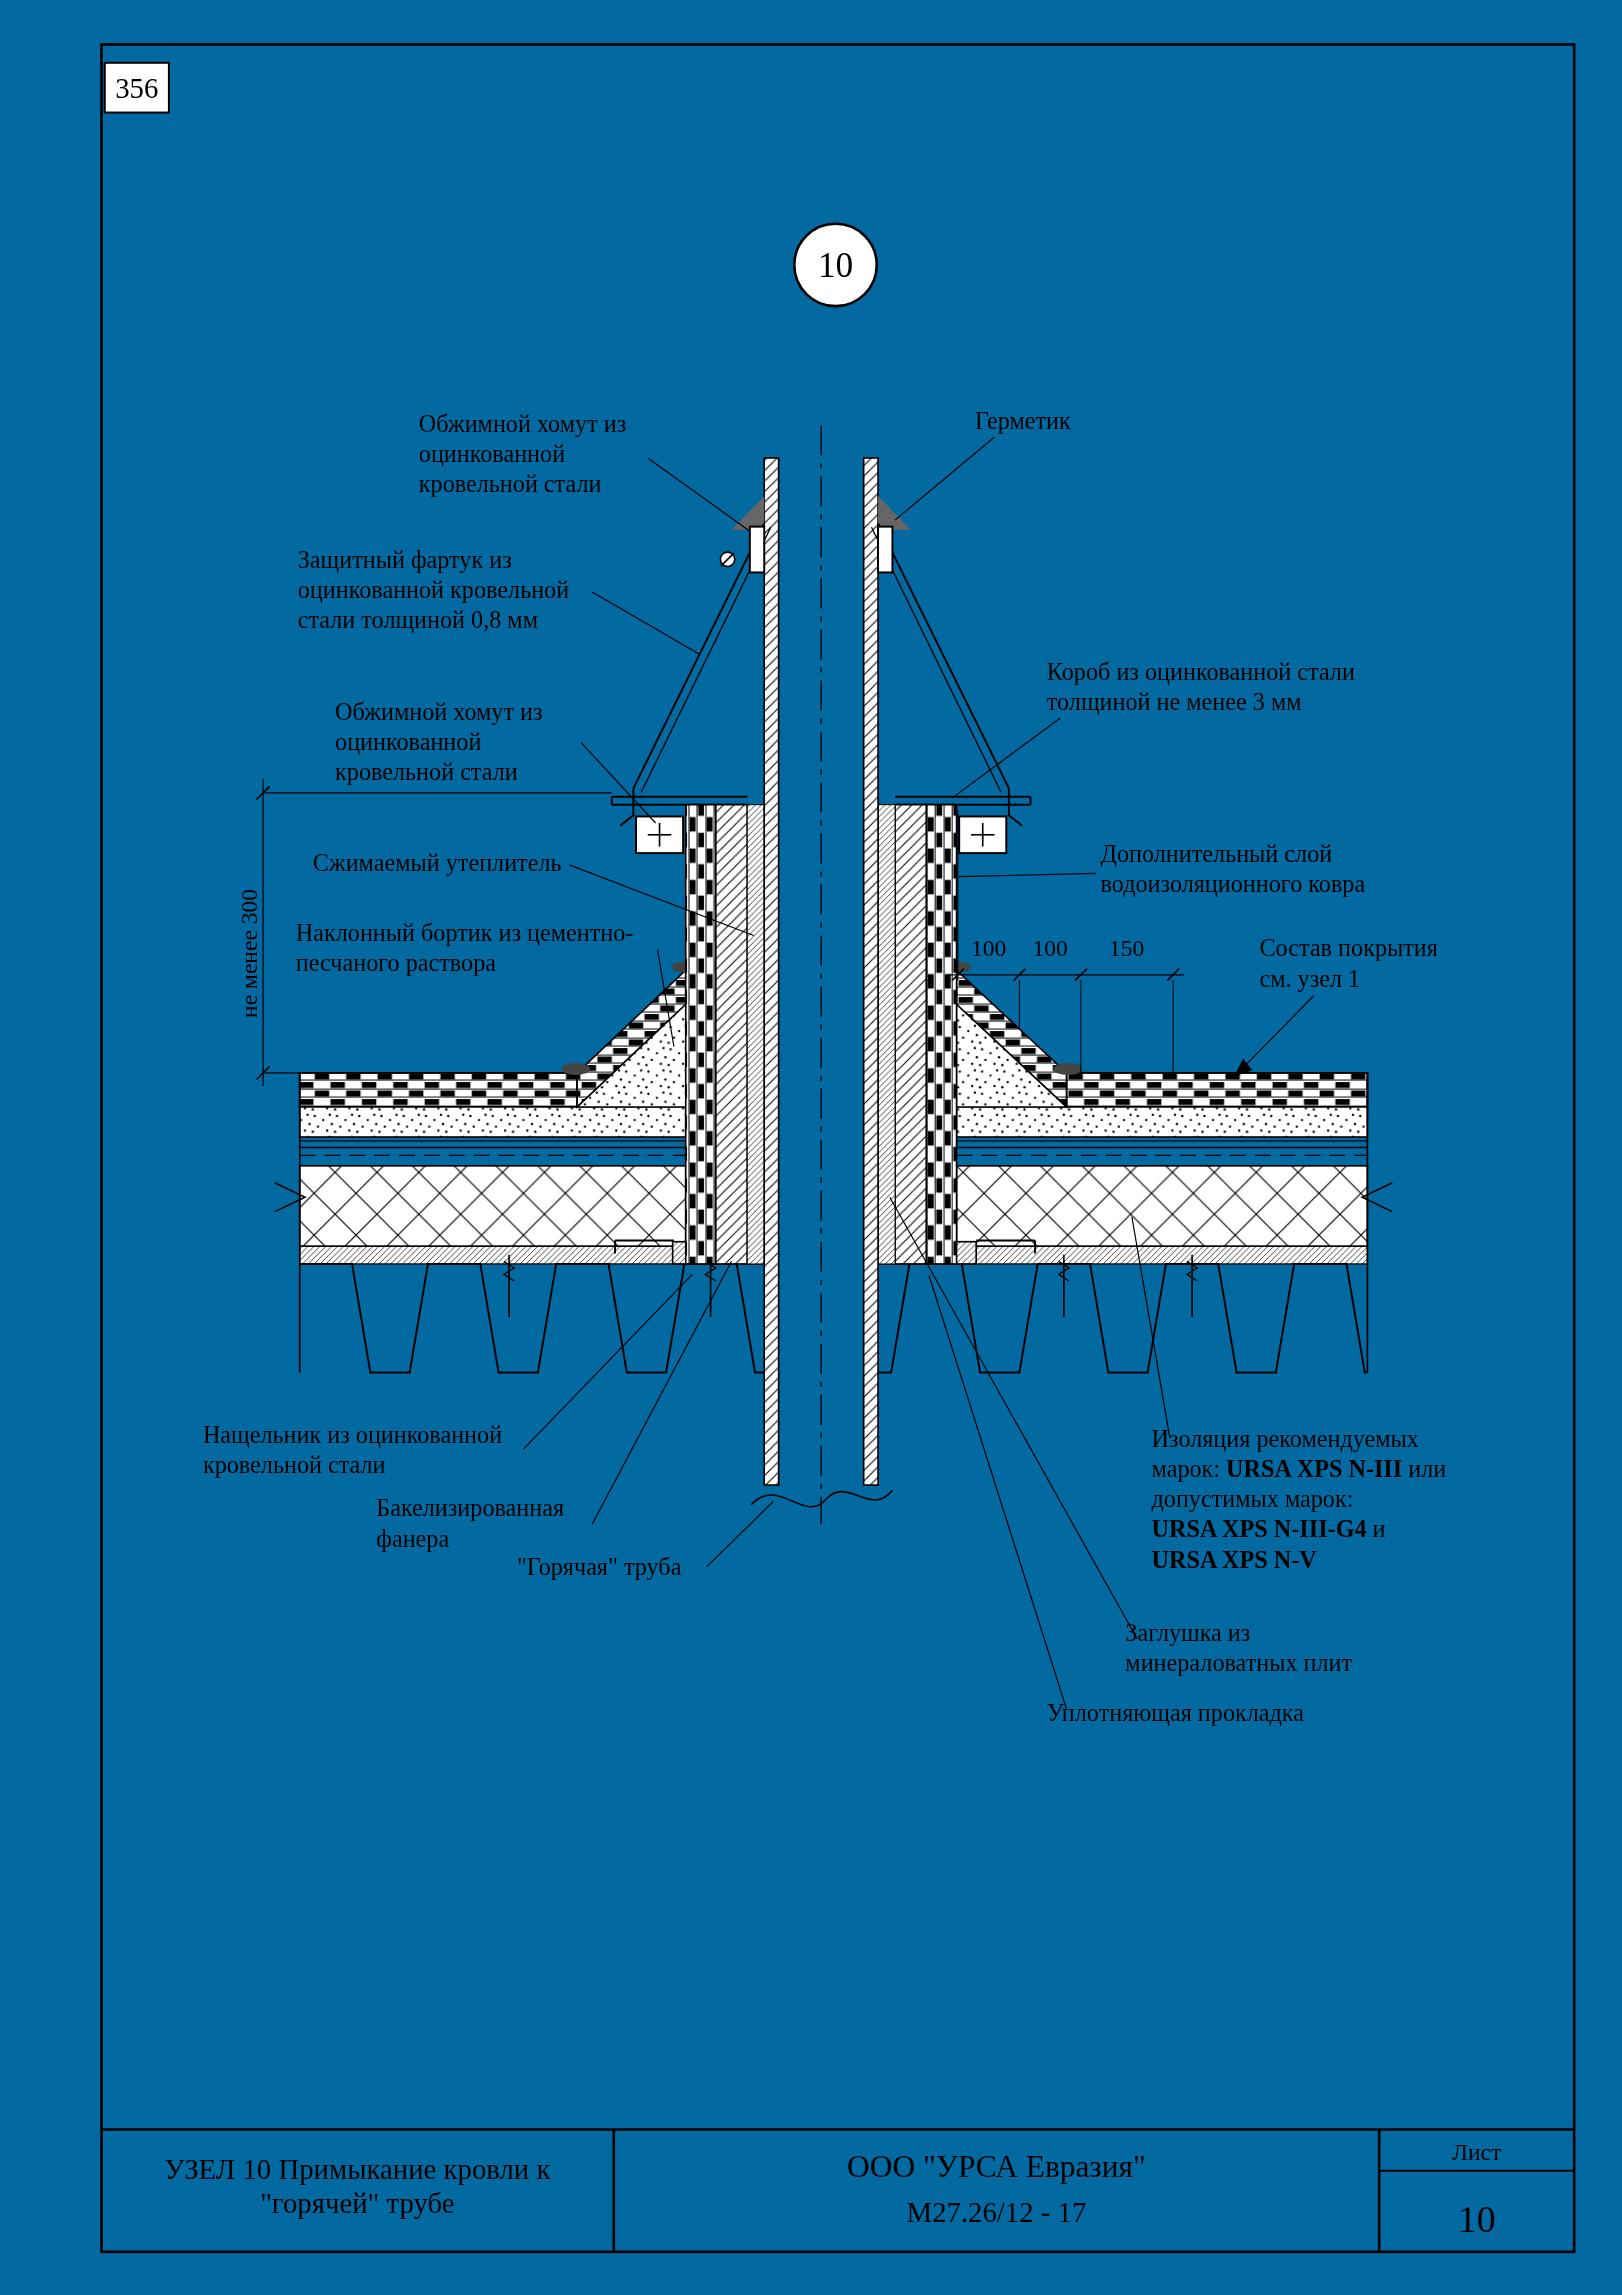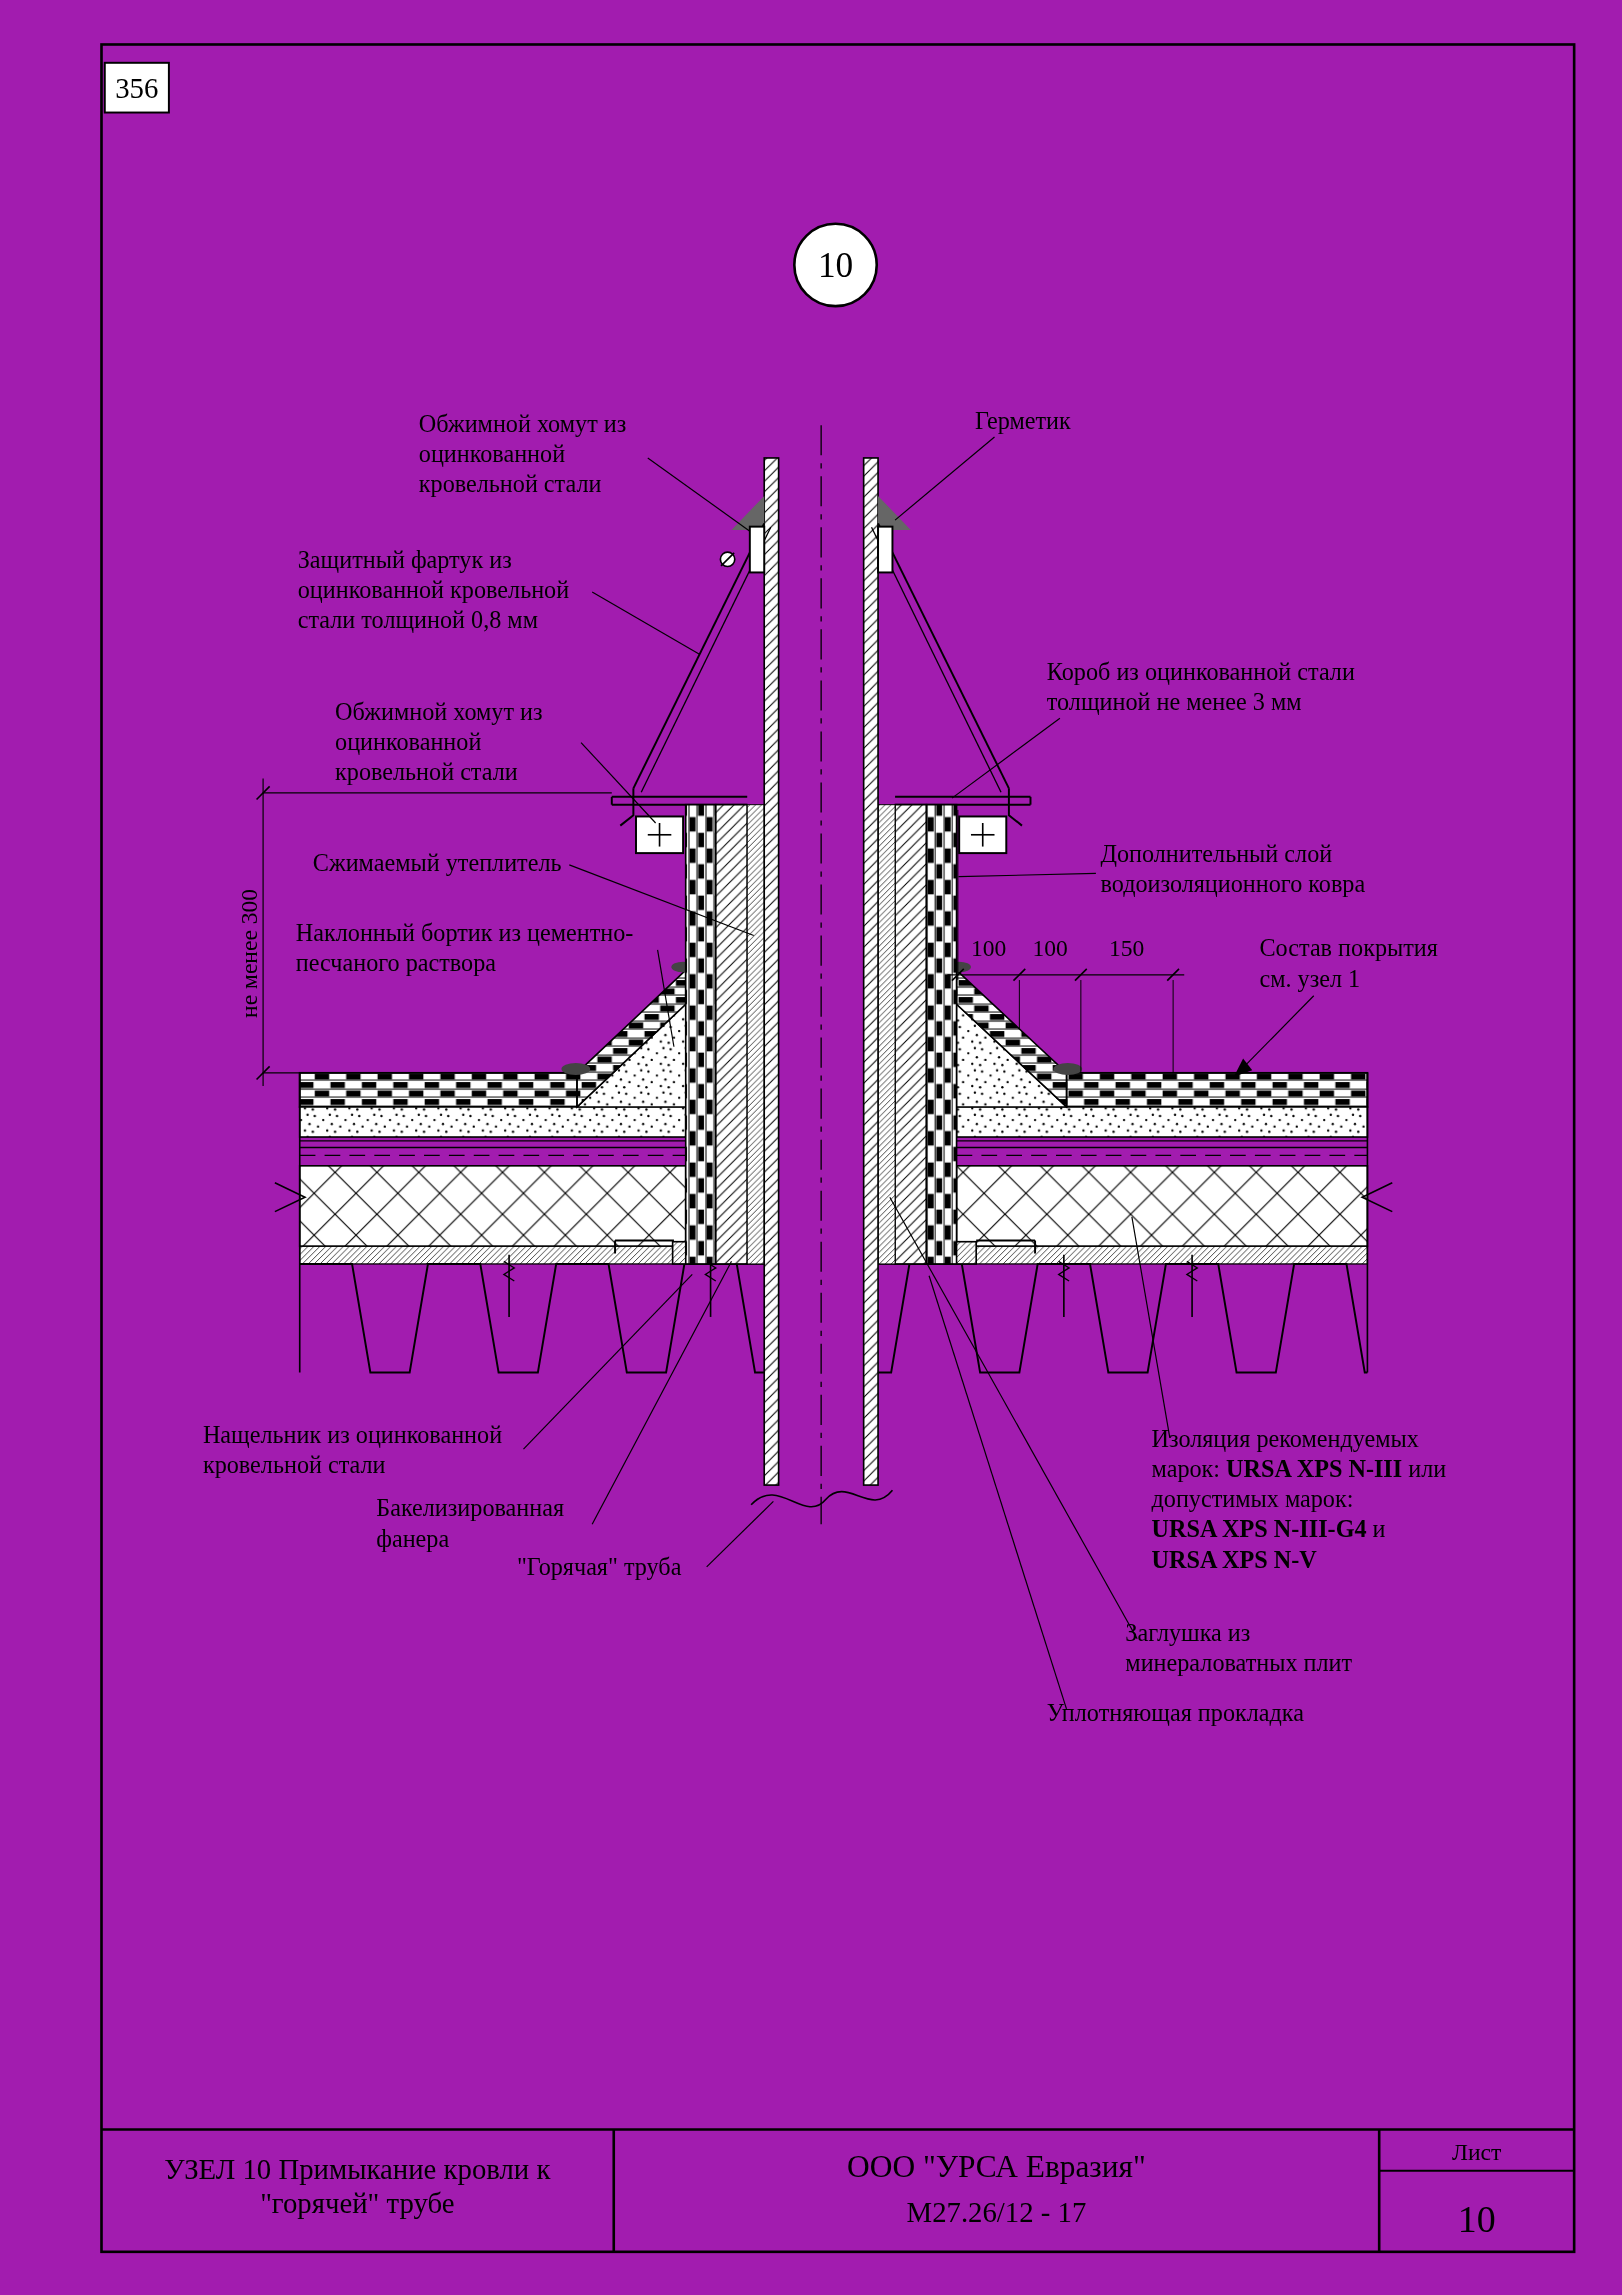--- a/index.html
+++ b/index.html
@@ -1,16 +1,16 @@
 <!DOCTYPE html>
 <html style="font-size:10.5px"><head>
 <meta charset="utf-8">
 <style>
   html,body{margin:0;padding:0;background:#ffffff;}
-  .page{position:relative;width:1622px;height:2295px;background:#a21caf;font-family:"Liberation Serif",serif;}
+  .page{position:relative;width:1622px;height:2295px;background:#0369a1;font-family:"Liberation Serif",serif;}
   svg{position:absolute;left:0;top:0;}
   .lbl{font:37px "Liberation Serif",serif;fill:#000;}
   .b{font-weight:bold;}
   .dim{font:36px "Liberation Serif",serif;fill:#000;}
   .pagenum{font:44px "Liberation Serif",serif;fill:#000;}
   .bubble-t{font:54px "Liberation Serif",serif;fill:#000;}
   .tb-title{font:44px "Liberation Serif",serif;fill:#000;}
   .tb-company{font:48px "Liberation Serif",serif;fill:#000;}
   .tb-doc{font:44px "Liberation Serif",serif;fill:#000;}
   .tb-sheetlbl{font:36px "Liberation Serif",serif;fill:#000;}

